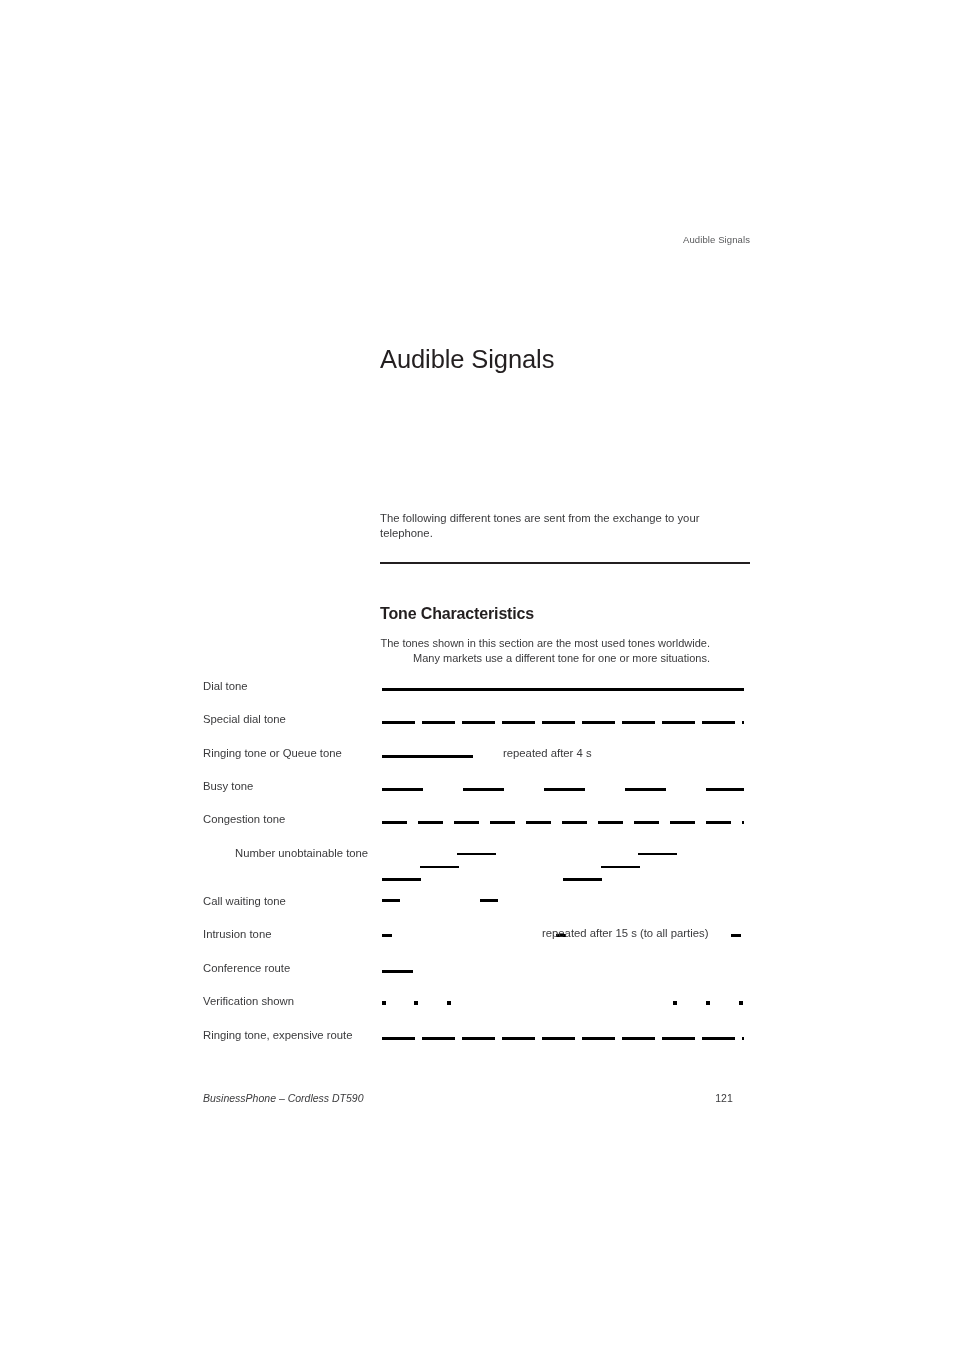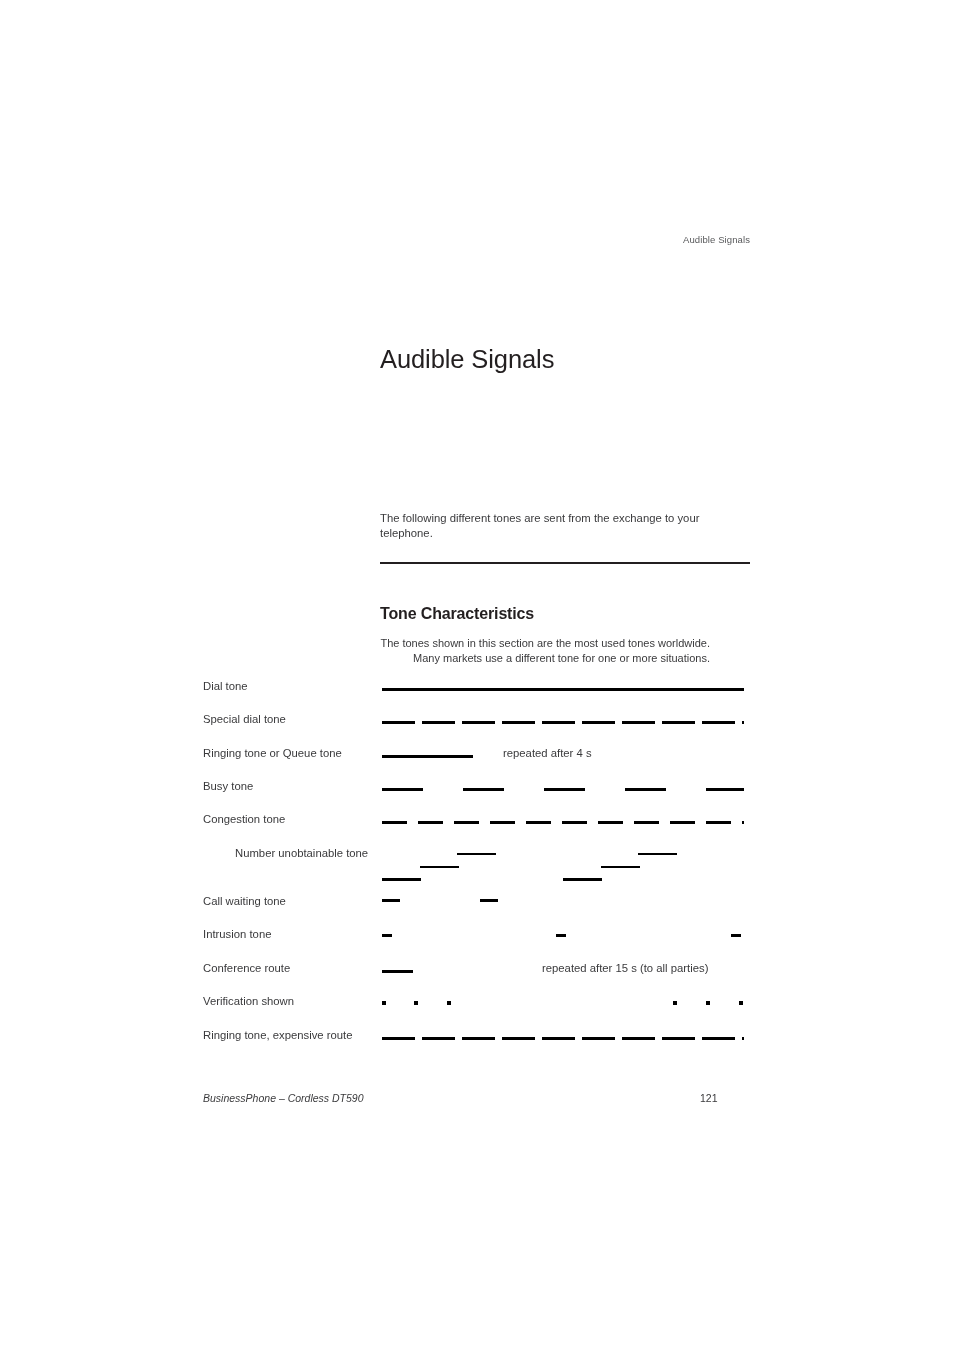--- a/index.html
+++ b/index.html
@@ -121,21 +121,21 @@
     top: 1092px;
     font-size: 10.5px;
     font-style: italic;
     color: #3a3a3c;
   }
   .footer-right {
     position: absolute;
     left: 700px;
     top: 1092px;
     width: 48px;
-    text-align: left;
+    text-align: center;
     font-size: 10.5px;
     color: #3a3a3c;
   }
 </style>
 </head>
 <body>
 
 <div class="running-header">Audible Signals</div>
 
 <h1 class="chapter-title">Audible Signals</h1>
@@ -210,21 +210,21 @@
     <div class="tone-label" style="top: 928px;">Intrusion tone</div>
     <div class="tone-graphic">
       <div class="seg" style="left: 382px; top: 934px; width: 10px; height: 3.4px;"></div>
       <div class="seg" style="left: 556px; top: 934px; width: 10px; height: 3.4px;"></div>
       <div class="seg" style="left: 731px; top: 934px; width: 10px; height: 3.4px;"></div>
     </div>
     <div class="tone-label" style="top: 962px;">Conference route</div>
     <div class="tone-graphic">
       <div class="seg" style="left: 382px; top: 970px; width: 31px; height: 3.4px;"></div>
     </div>
-    <div class="note" style="left: 500px; top: 962px; padding-left: 42px;">repeated after 15 s (to all parties)</div>
+    <div class="note" style="left: 500px; top: 927px; padding-left: 42px;">repeated after 15 s (to all parties)</div>
     <div class="tone-label" style="top: 995px;">Verification shown</div>
     <div class="tone-graphic">
       <div class="seg" style="left: 382px; top: 1001px; width: 4px; height: 3.6px;"></div>
       <div class="seg" style="left: 414px; top: 1001px; width: 4px; height: 3.6px;"></div>
       <div class="seg" style="left: 447px; top: 1001px; width: 4px; height: 3.6px;"></div>
       <div class="seg" style="left: 673px; top: 1001px; width: 4px; height: 3.6px;"></div>
       <div class="seg" style="left: 706px; top: 1001px; width: 4px; height: 3.6px;"></div>
       <div class="seg" style="left: 739px; top: 1001px; width: 4px; height: 3.6px;"></div>
     </div>
     <div class="tone-label" style="top: 1029px;">Ringing tone, expensive route</div>

